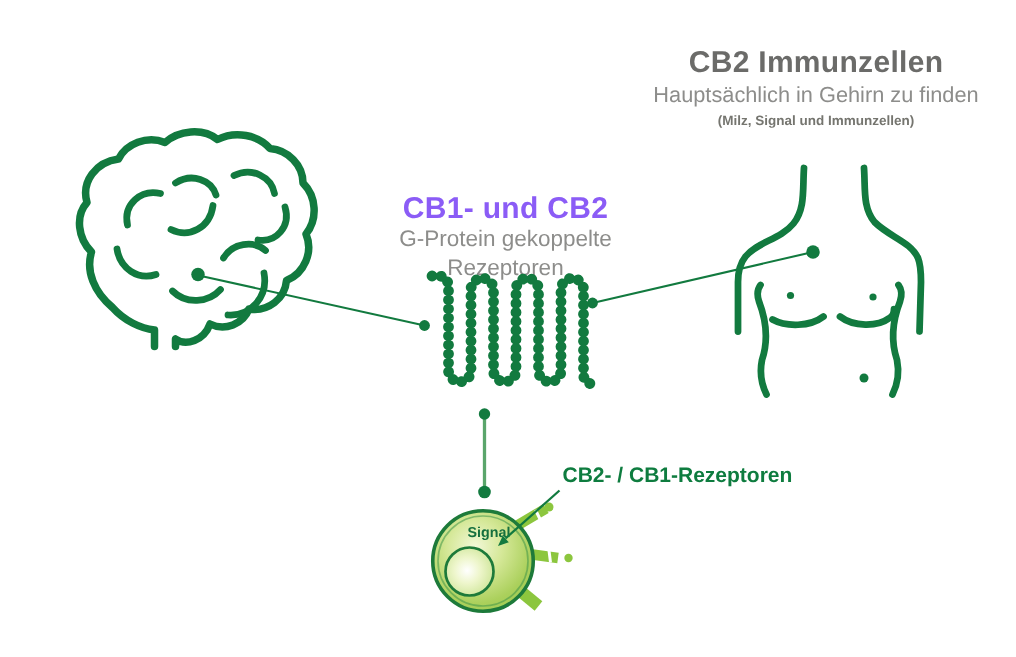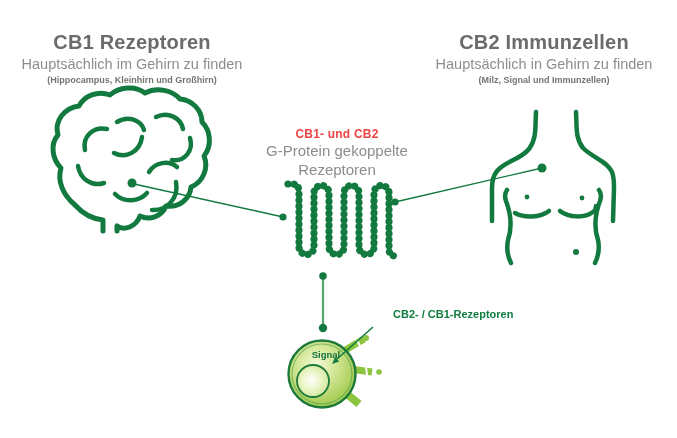--- a/index.html
+++ b/index.html
@@ -8,41 +8,36 @@
     font-family:"Liberation Sans", sans-serif;position:relative;
   }
   .stage{position:absolute;inset:0;width:677px;height:438px;}
   .hdr{position:absolute;text-align:center;}
   .hdr .t{font-size:20px;font-weight:700;color:#6b6b69;line-height:1.1;letter-spacing:.2px;}
   .hdr .s{font-size:14.5px;color:#8d8d8b;line-height:1.25;margin-top:2px;}
   .hdr .d{font-size:9px;font-weight:700;color:#75756f;margin-top:2px;}
   #hdr-left{left:2px;top:31px;width:260px;}
   #hdr-right{left:414px;top:31px;width:260px;}
   #hdr-center{left:240px;top:128px;width:194px;}
-  #hdr-center .t{font-size:12px;color:#ef4444;}
+  #hdr-center .t{font-size:20px;color:#8b5cf6;}
   #hdr-center .s{font-size:15px;color:#8d8d8b;margin-top:1px;}
   #receptor-label{
-    position:absolute;left:393px;top:308px;
-    font-size:11px;font-weight:700;color:#0e7c3f;white-space:nowrap;
+    position:absolute;left:375px;top:308px;
+    font-size:14px;font-weight:700;color:#0e7c3f;white-space:nowrap;
   }
   svg{position:absolute;left:0;top:0;}
   .ol{fill:none;stroke:#127a3f;stroke-linecap:round;stroke-linejoin:round;}
   .thin{stroke:#127a3f;stroke-width:1.4;}
   .dot{fill:#127a3f;}
 </style>
 </head>
 <body>
 
 <div class="stage">
 
-  <div class="hdr" id="hdr-left">
-    <div class="t">CB1 Rezeptoren</div>
-    <div class="s">Hauptsächlich im Gehirn zu finden</div>
-    <div class="d">(Hippocampus, Kleinhirn und Großhirn)</div>
-  </div>
 
   <div class="hdr" id="hdr-right">
     <div class="t">CB2 Immunzellen</div>
     <div class="s">Hauptsächlich in Gehirn zu finden</div>
     <div class="d">(Milz, Signal und Immunzellen)</div>
   </div>
 
   <div class="hdr" id="hdr-center">
     <div class="t">CB1- und CB2</div>
     <div class="s">G-Protein gekoppelte Rezeptoren</div>

